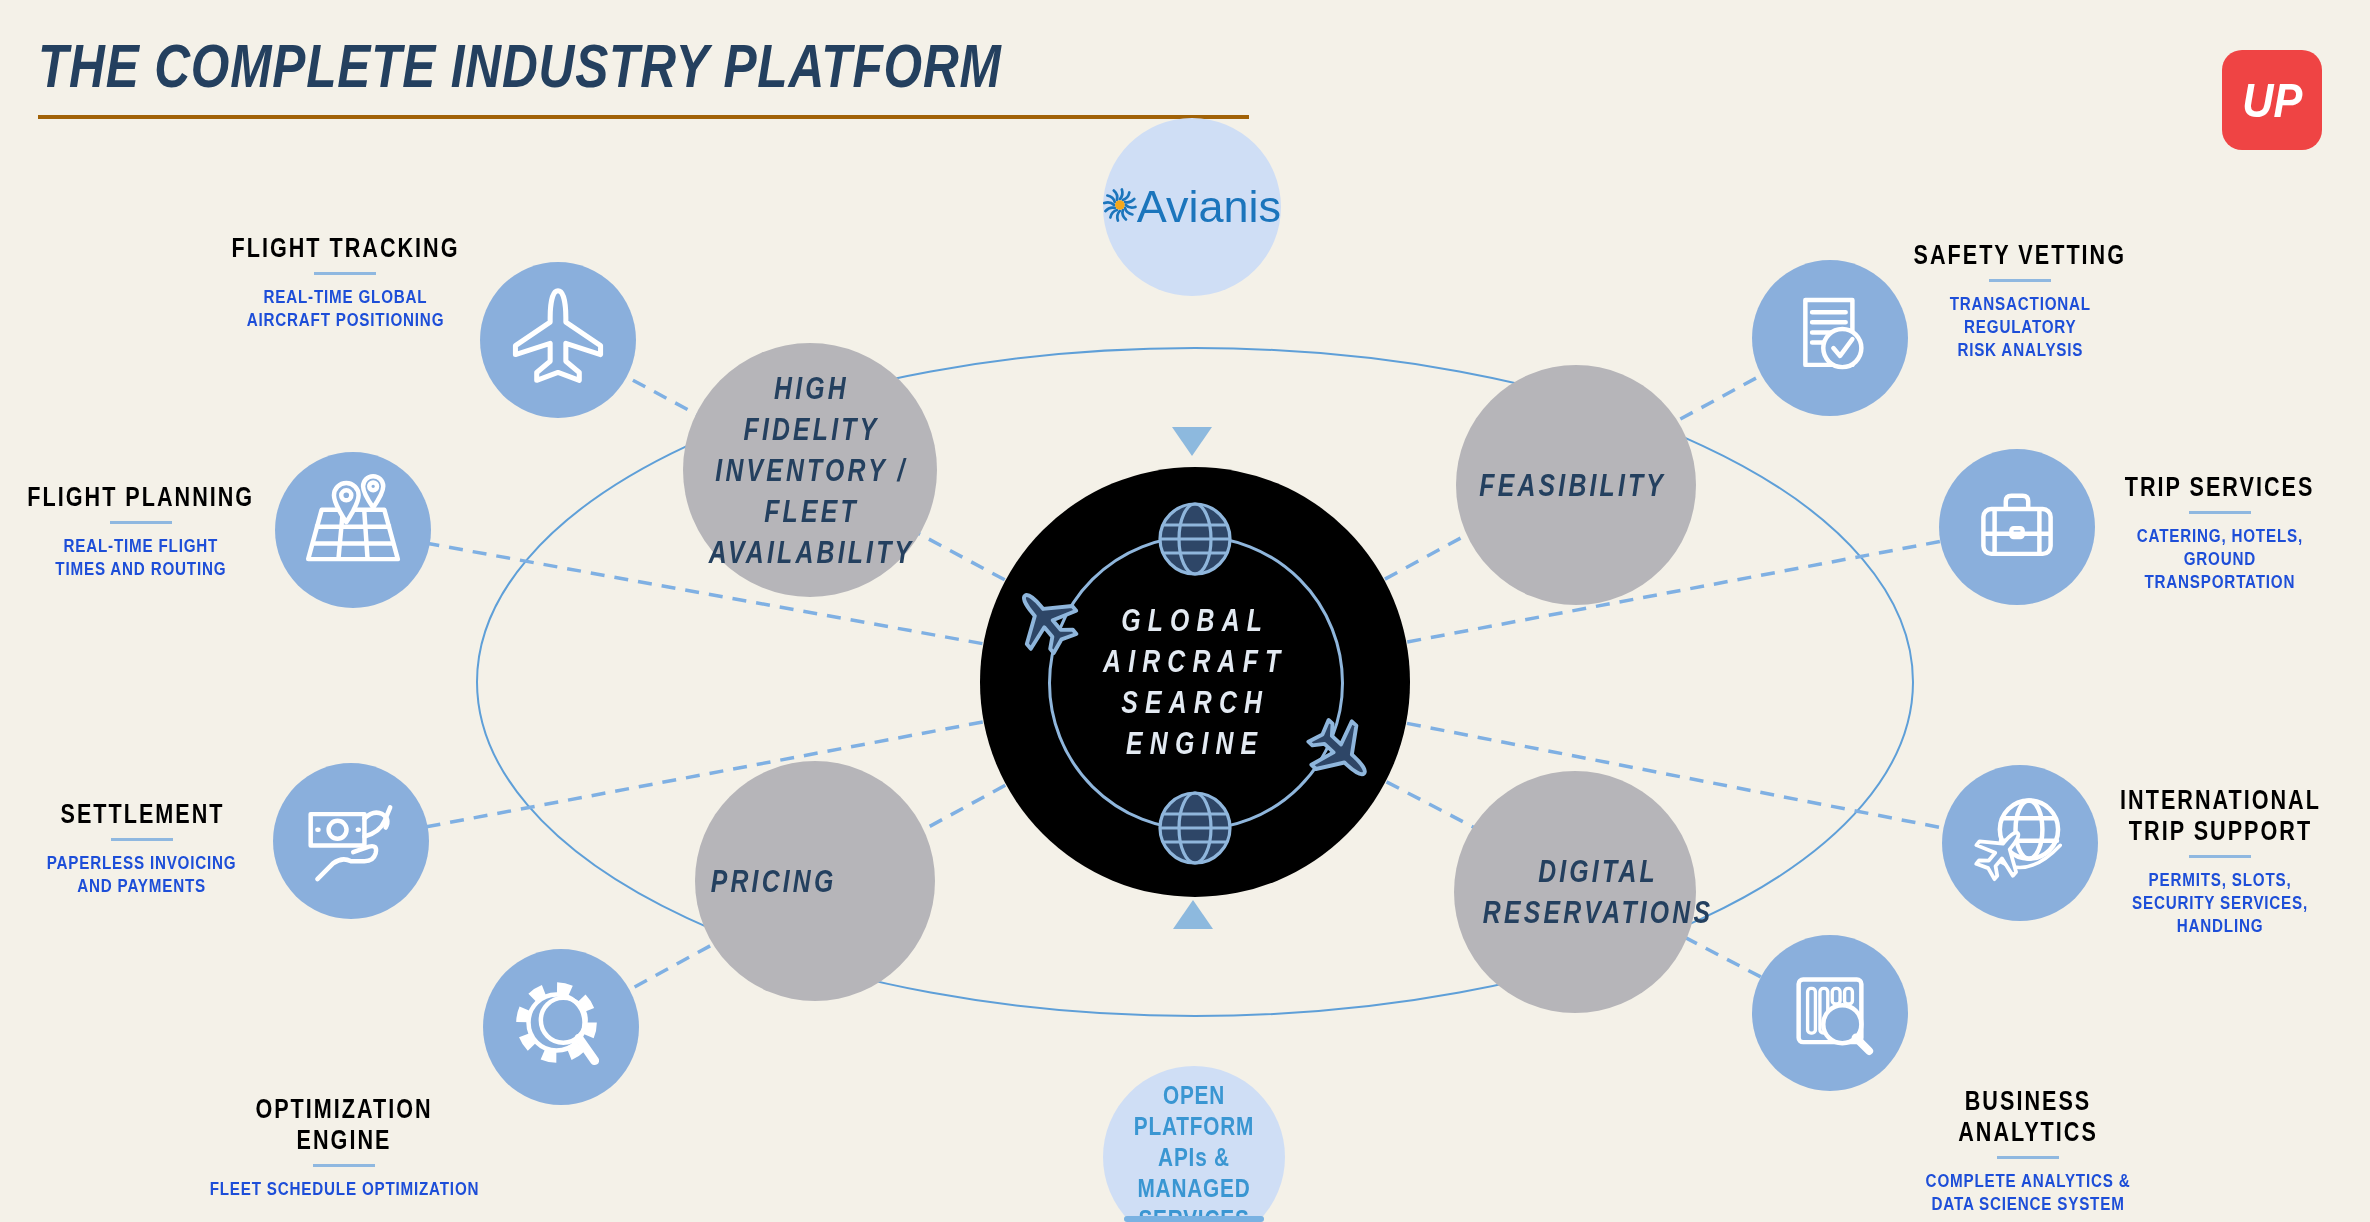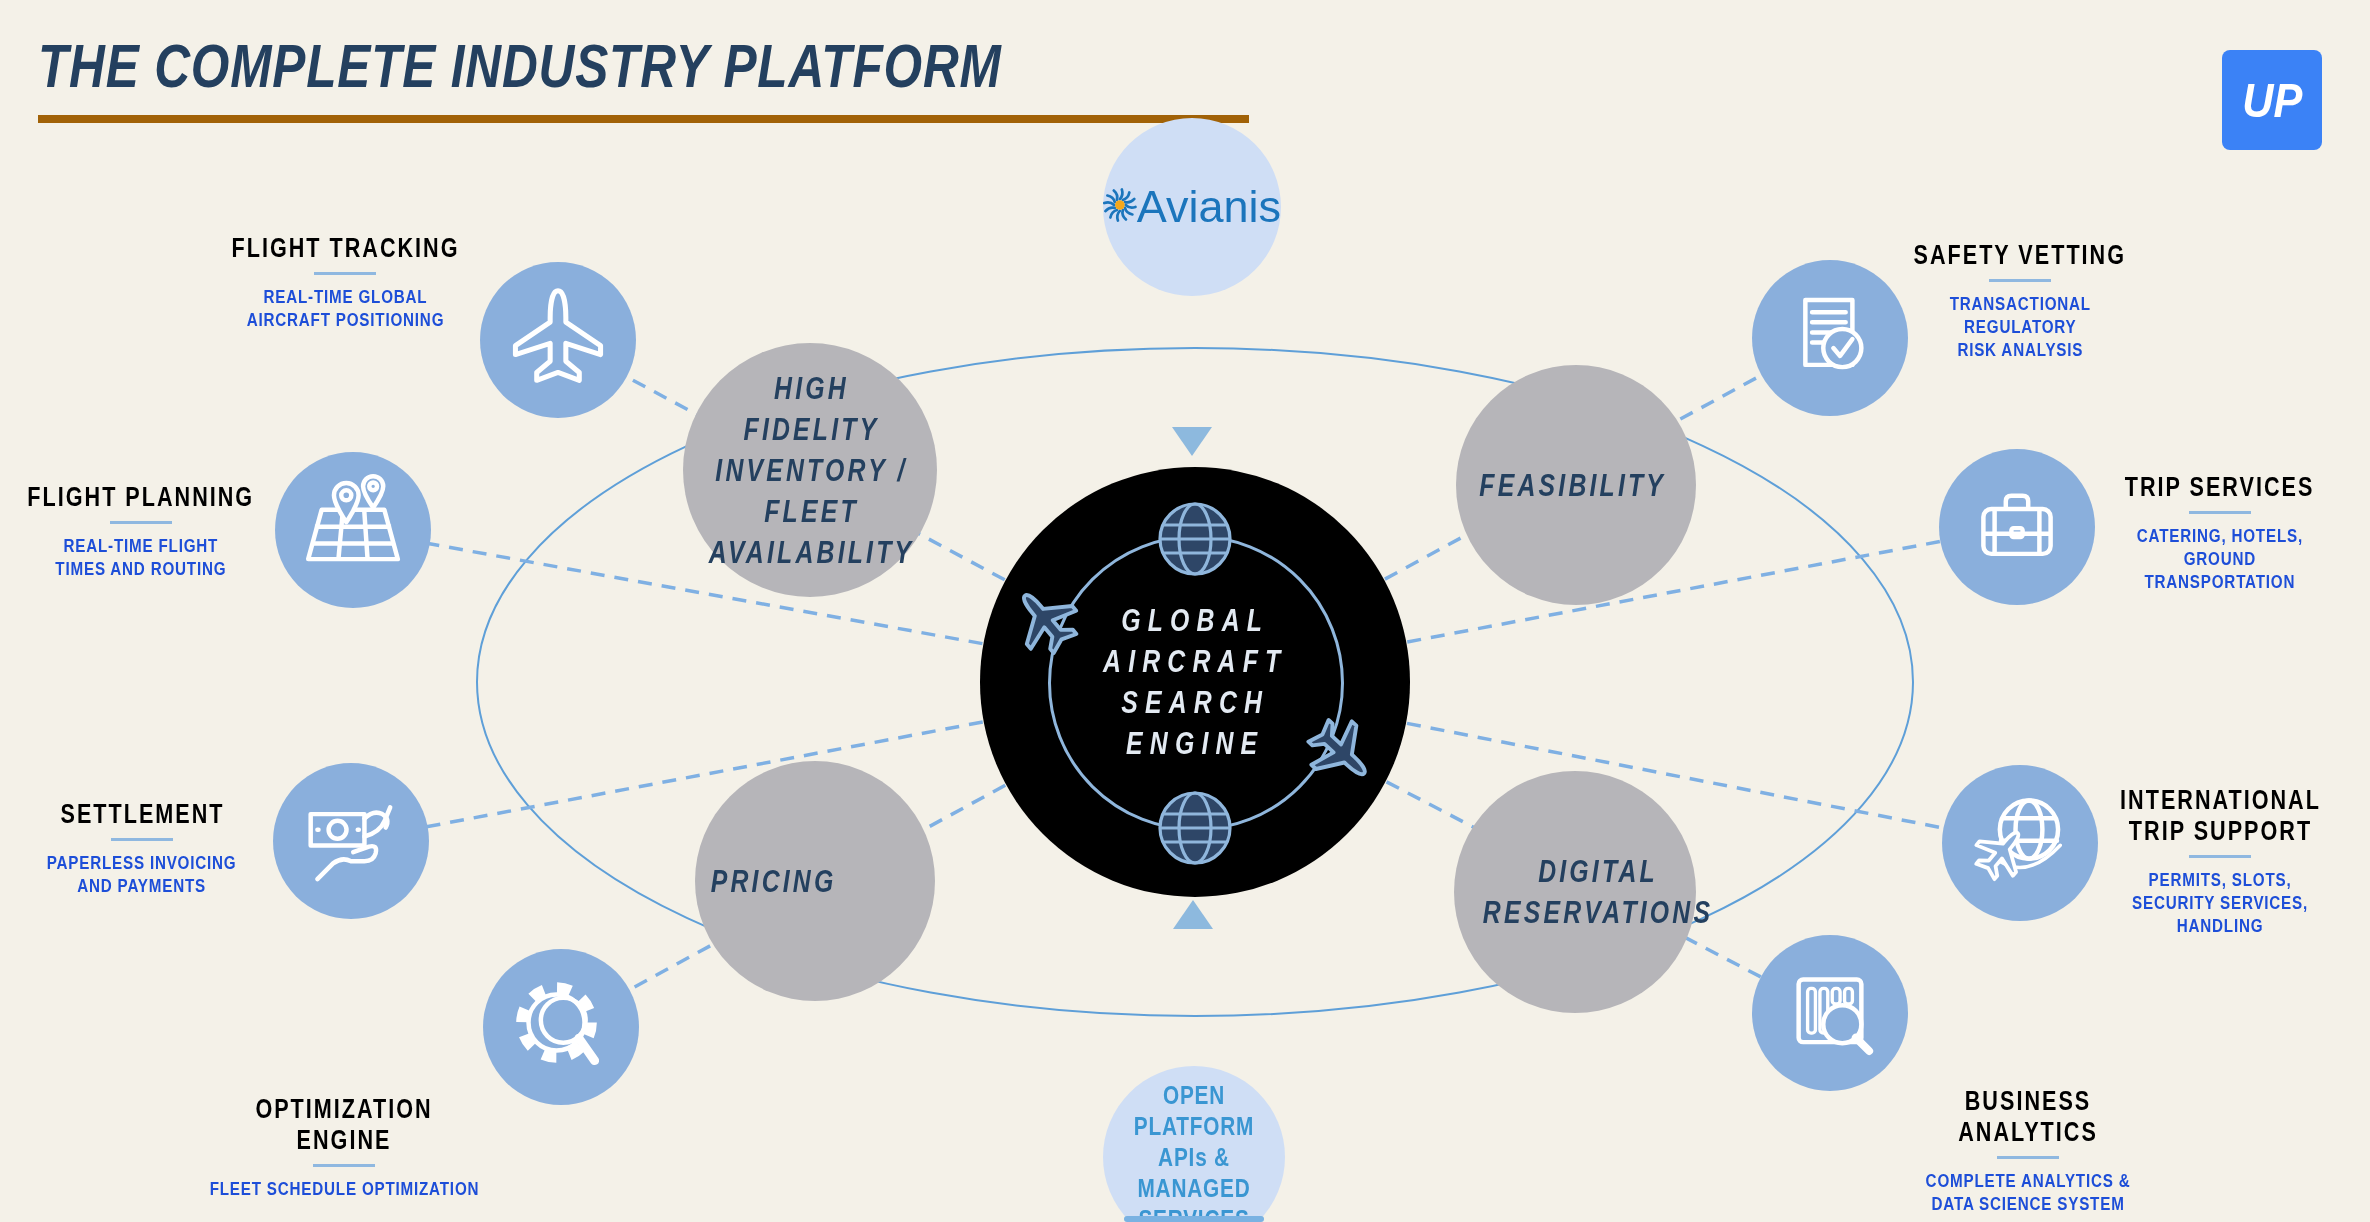--- a/index.html
+++ b/index.html
@@ -5,26 +5,26 @@
   html,body{margin:0;padding:0;}
   body{width:2370px;height:1222px;overflow:hidden;background:#f4f1e8;
        font-family:"Liberation Sans",sans-serif;}
   .stage-wrap{position:relative;width:2370px;height:1222px;}
   .abs{position:absolute;}
   svg.underlay{position:absolute;left:0;top:0;}
 
   
   .page-title{left:38px;top:30px;color:#24405f;
     font-style:italic;font-weight:700;font-size:62px;letter-spacing:1px;
-    border-bottom:8px solid #a16207;padding:0 6px 14px 0;}
+    border-bottom:4px solid #a16207;padding:0 6px 14px 0;}
   .page-title .cond{transform-origin:0 50%;}
 
   
-  .up-logo{left:2222px;top:50px;width:100px;height:100px;background:#3b82f6;
-    border-radius:8px;display:flex;align-items:center;justify-content:center;}
+  .up-logo{left:2222px;top:50px;width:100px;height:100px;background:#ef4444;
+    border-radius:20px;display:flex;align-items:center;justify-content:center;}
   .up-logo span{color:#fff;font-style:italic;font-weight:700;font-size:48px;
     display:inline-block;transform:scaleX(.9);}
 
   
   .circle{position:absolute;border-radius:50%;}
   .pale{background:#cfdef5;}
   .fcircle{width:156px;height:156px;background:#8aafdc;
     display:flex;align-items:center;justify-content:center;}
   .fcircle svg{width:112px;height:112px;}
   .gcircle{background:#b6b5b9;display:flex;align-items:center;justify-content:flex-start;

